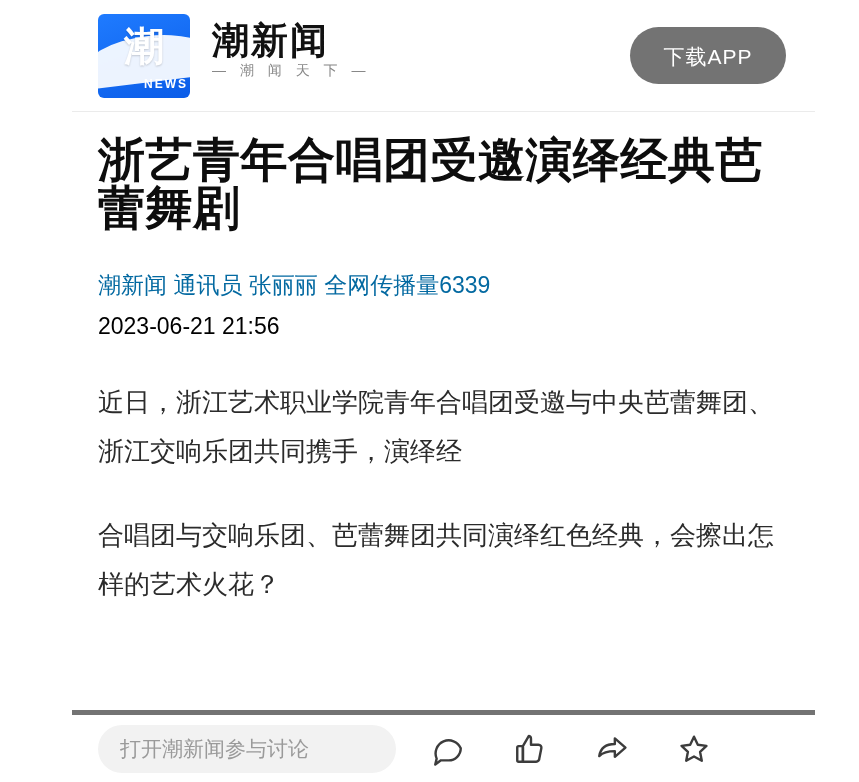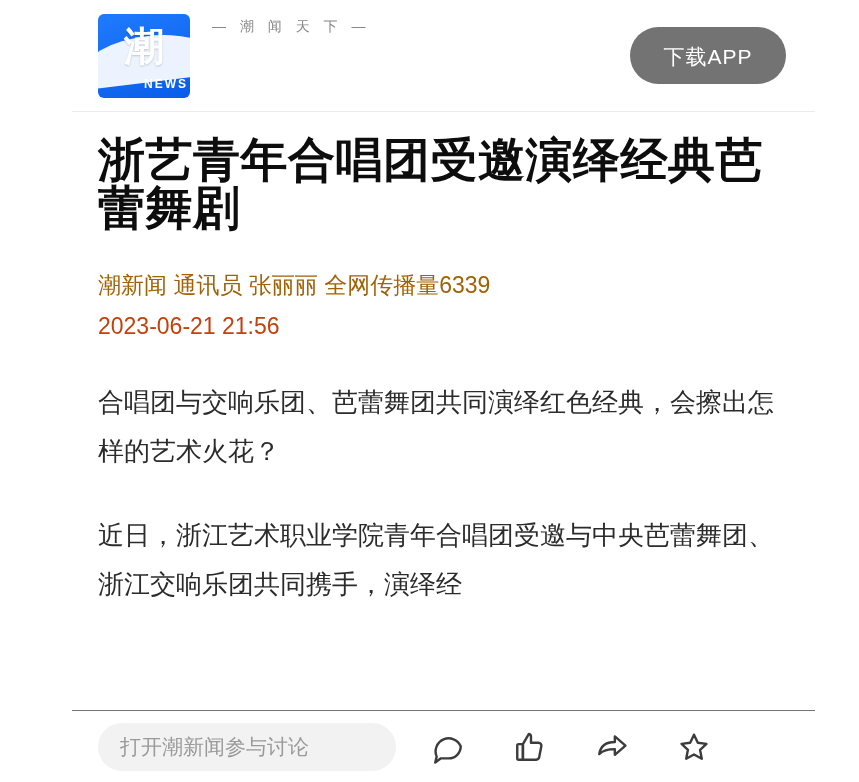--- a/index.html
+++ b/index.html
@@ -149,44 +149,44 @@
     font-size: 47px;
     line-height: 48px;
     font-weight: 700;
     color: #0d0d0d;
     letter-spacing: 0.5px;
   }
   .byline {
     margin-top: 36px;
     font-size: 23px;
     line-height: 34px;
-    color: #a16207;
+    color: #0369a1;
   }
   .timestamp {
     margin-top: 7px;
     font-size: 23px;
     line-height: 34px;
-    color: #c2410c;
+    color: #000000;
   }
   .para {
     margin-top: 35px;
     font-size: 26px;
     line-height: 49px;
     color: #2b2b2b;
   }
 
   
   .bottom-bar {
     position: absolute;
     left: 72px;
     bottom: 0;
     width: 743px;
     height: 72px;
     background: #ffffff;
-    border-top: 1px solid #737373;
+    border-top: 5px solid #737373;
     box-sizing: border-box;
     display: flex;
     align-items: center;
   }
   .comment-box {
     margin-left: 26px;
     width: 298px;
     height: 48px;
     border-radius: 24px;
     background: #f2f2f2;
@@ -224,31 +224,32 @@
 
   <div class="sheet"></div>
 
   <div class="header">
     <div class="logo-box">
       <div class="logo-wave"></div>
       <div class="logo-char">潮</div>
       <div class="logo-news">NEWS</div>
     </div>
     <div class="brand">
+      <div class="brand-title">潮新闻</div>
       <div class="brand-sub">— 潮 闻 天 下 —</div>
     </div>
     <button class="download-btn">下载APP</button>
   </div>
 
   <div class="article">
     <h1 class="headline">浙艺青年合唱团受邀演绎经典芭蕾舞剧</h1>
     <div class="byline">潮新闻 通讯员 张丽丽 全网传播量6339</div>
     <div class="timestamp">2023-06-21 21:56</div>
+    <p class="para">近日，浙江艺术职业学院青年合唱团受邀与中央芭蕾舞团、浙江交响乐团共同携手，演绎经</p>
     <p class="para">合唱团与交响乐团、芭蕾舞团共同演绎红色经典，会擦出怎样的艺术火花？</p>
-    <p class="para">近日，浙江艺术职业学院青年合唱团受邀与中央芭蕾舞团、浙江交响乐团共同携手，演绎经</p>
   </div>
 
   <div class="bottom-bar">
     <div class="comment-box">打开潮新闻参与讨论</div>
     <div class="actions">
       <div class="action-icon">
         <svg width="34" height="34" viewBox="0 0 24 24" fill="none" stroke="#3c3c3c" stroke-width="1.7" stroke-linecap="round" stroke-linejoin="round">
           <path d="M21 11.5a8.5 8.5 0 0 1-8.5 8.5H7l-4 3 1-4.2A8.5 8.5 0 1 1 21 11.5z"></path>
         </svg>
       </div>

